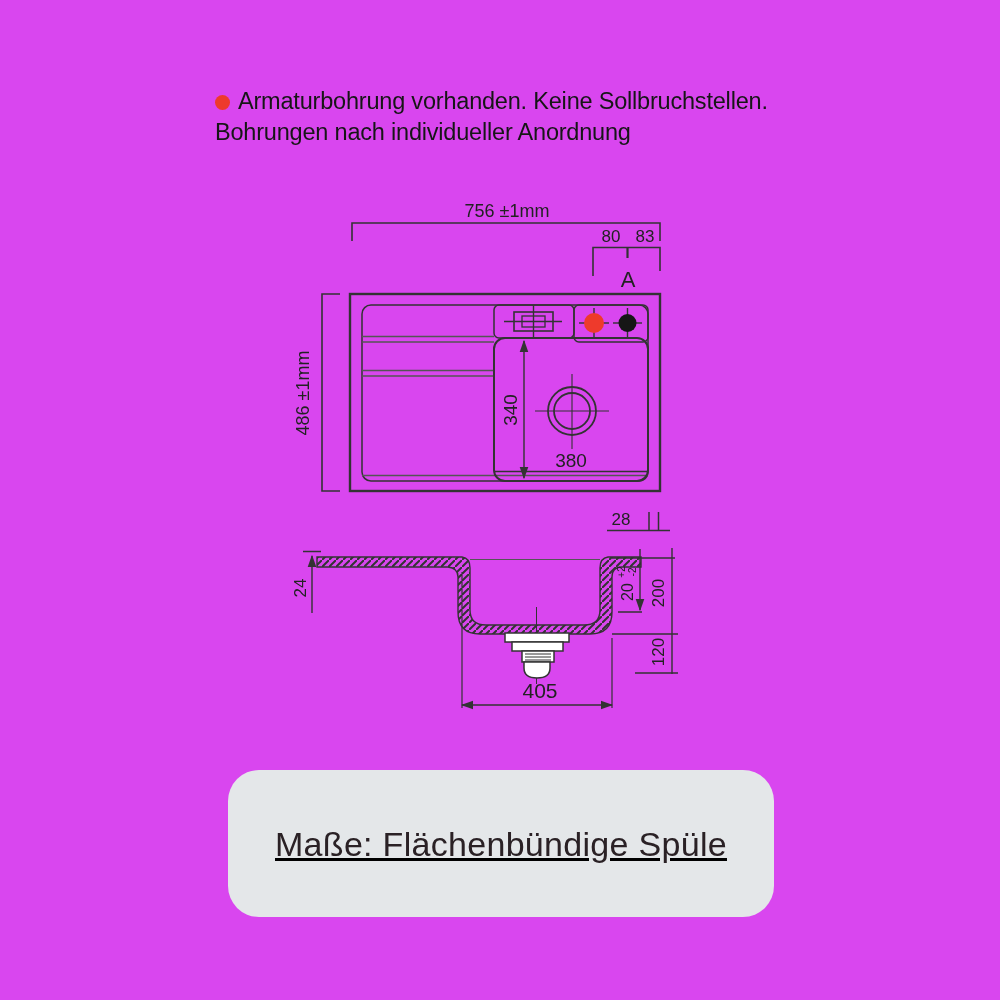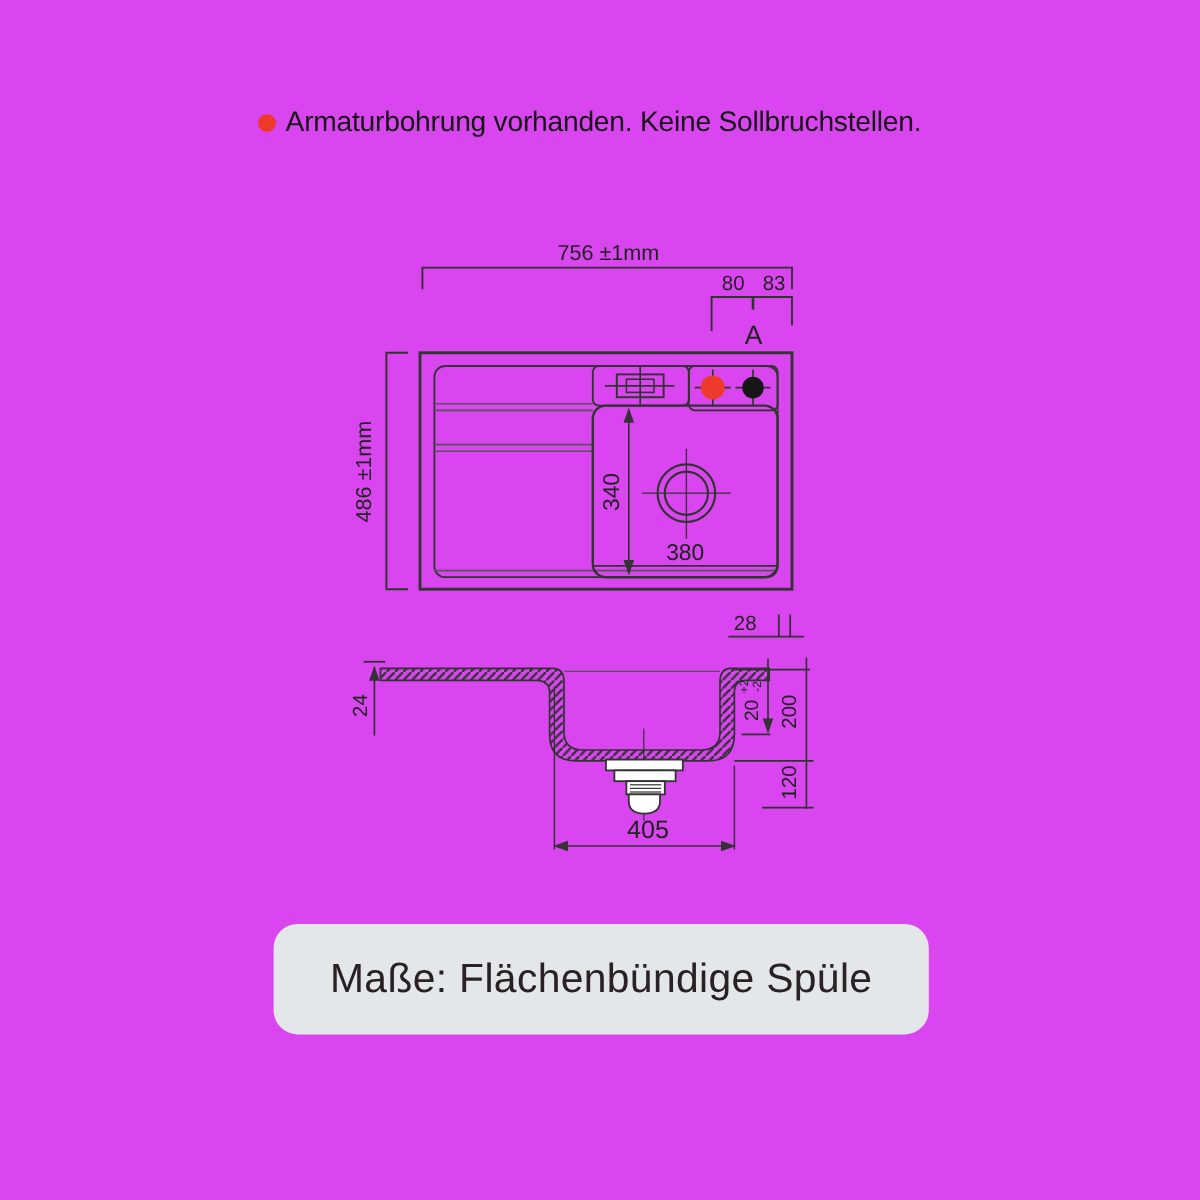--- a/index.html
+++ b/index.html
@@ -3,34 +3,35 @@
 <meta charset="utf-8">
 <style>
   html,body{margin:0;padding:0;background:#ffffff;}
   .page{position:relative;width:1000px;height:1000px;background:#d946ef;overflow:hidden;
         font-family:"Liberation Sans",sans-serif;padding-left:37px;}
   .note{position:absolute;left:215px;top:86px;color:#161616;font-size:23.5px;line-height:31px;
         letter-spacing:-0.2px;white-space:nowrap;}
   .note .bullet{display:inline-block;width:15px;height:15px;border-radius:50%;
         background:#ee3a2c;margin-right:8px;vertical-align:-1px;}
   .drawing-svg{position:absolute;left:0;top:0;}
-  .caption-box{position:absolute;left:228px;top:770px;width:546px;height:92px;
-        background:#e4e7e9;border-radius:20px;display:flex;flex-direction:column;
-        align-items:center;justify-content:center;gap:6px;}
+  .caption-box{position:absolute;left:228px;top:770px;width:546px;height:147px;
+        background:#e4e7e9;border-radius:31px;display:flex;flex-direction:column;
+        align-items:center;justify-content:center;gap:6px;text-decoration:underline;}
   .caption-box .cap-line{color:#2a2125;font-size:34px;line-height:38px;letter-spacing:0.3px;
         white-space:nowrap;}
   text{font-family:"Liberation Sans",sans-serif;fill:#222;}
 </style>
 </head>
 <body>
 
 <div class="page">
 
   <div class="note">
     <div><span class="bullet"></span><span>Armaturbohrung vorhanden. Keine Sollbruchstellen.</span></div>
+    <div><span>Bohrungen nach individueller Anordnung</span></div>
   </div>
 
   <svg class="drawing-svg" width="1000" height="1000" viewBox="0 0 1000 1000">
     <defs>
       <pattern id="hatch" patternUnits="userSpaceOnUse" width="7" height="7" patternTransform="rotate(0)">
         <path d="M0,7 L7,0" stroke="#333" stroke-width="2"></path>
       </pattern>
       <marker id="arw" viewBox="0 0 10 10" refX="9" refY="5" markerWidth="9" markerHeight="9" orient="auto-start-reverse">
         <path d="M0,1.5 L10,5 L0,8.5 z" fill="#333"></path>
       </marker>

